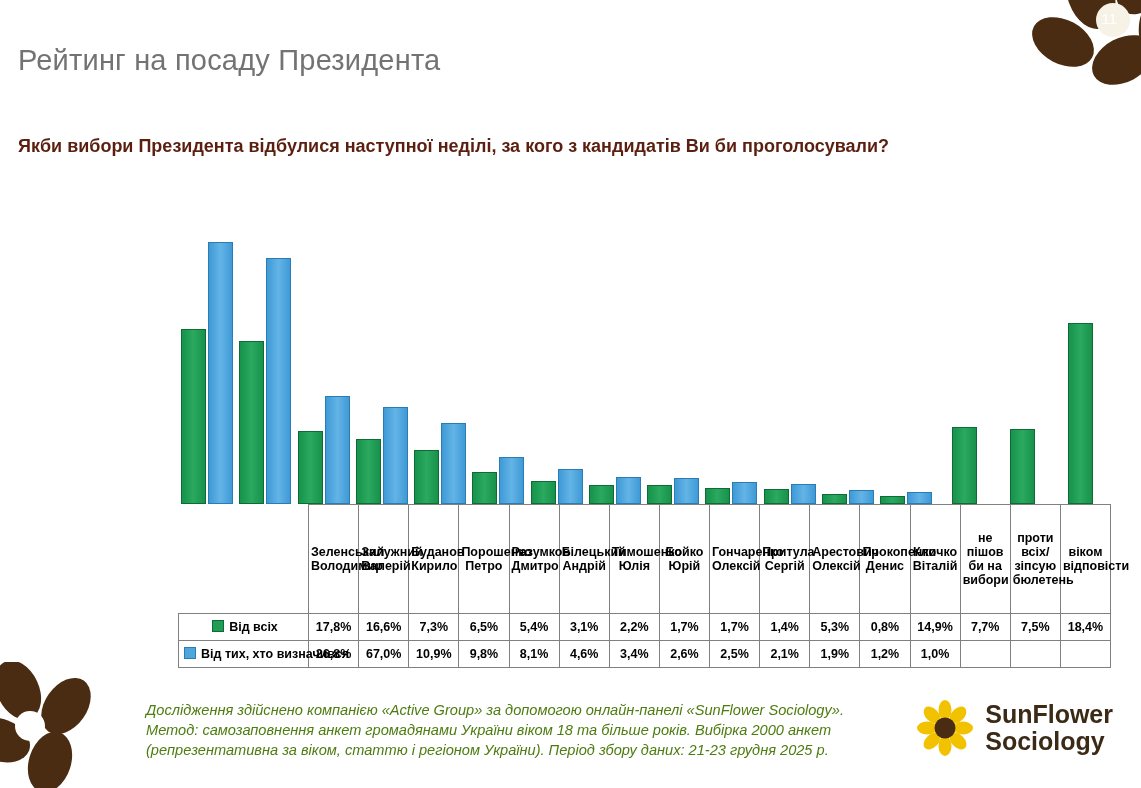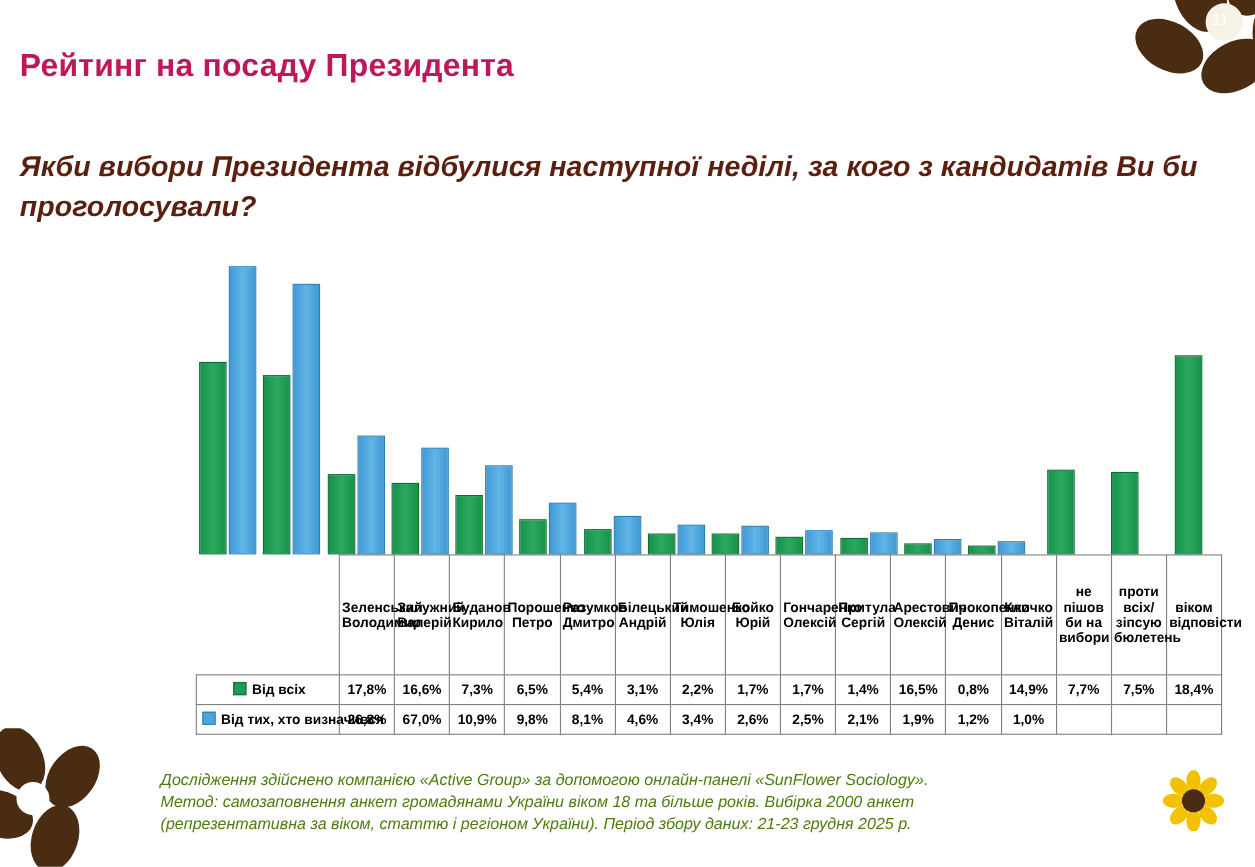--- a/index.html
+++ b/index.html
@@ -41,32 +41,31 @@
     font-weight: normal;
     z-index: 5;
   }
 
   
   .title {
     position: absolute;
     left: 18px;
     top: 44px;
     font-size: 29px;
-    font-weight: bold;
-    color: #be185d;
+    font-weight: normal;
+    color: #737373;
     letter-spacing: 0.2px;
   }
   .subtitle {
     position: absolute;
     left: 18px;
     top: 134px;
     width: 1075px;
-    font-size: 26px;
+    font-size: 18px;
     font-weight: bold;
-    font-style: italic;
     color: #5b1f10;
     line-height: 1.38;
   }
 
   
   .chart-wrap {
     position: absolute;
     left: 178px;
     top: 232px;
     width: 932px;
@@ -315,21 +314,21 @@
         <td>17,8%</td>
         <td>16,6%</td>
         <td>7,3%</td>
         <td>6,5%</td>
         <td>5,4%</td>
         <td>3,1%</td>
         <td>2,2%</td>
         <td>1,7%</td>
         <td>1,7%</td>
         <td>1,4%</td>
-        <td>16,5%</td>
+        <td>5,3%</td>
         <td>0,8%</td>
         <td>14,9%</td>
         <td>7,7%</td>
         <td>7,5%</td>
         <td>18,4%</td>
       </tr>
   <tr class="row-values" id="row-series-1">
         <td class="legend-cell"><span class="swatch blue"></span>Від тих, хто визначився</td>
         <td>26,8%</td>
         <td>67,0%</td>
@@ -360,13 +359,17 @@
       <ellipse cx="28" cy="46" rx="6.5" ry="10"></ellipse>
       <ellipse cx="10" cy="28" rx="10" ry="6.5"></ellipse>
       <ellipse cx="46" cy="28" rx="10" ry="6.5"></ellipse>
       <ellipse cx="15" cy="15" rx="6.5" ry="10" transform="rotate(-45 15 15)"></ellipse>
       <ellipse cx="41" cy="15" rx="6.5" ry="10" transform="rotate(45 41 15)"></ellipse>
       <ellipse cx="15" cy="41" rx="6.5" ry="10" transform="rotate(45 15 41)"></ellipse>
       <ellipse cx="41" cy="41" rx="6.5" ry="10" transform="rotate(-45 41 41)"></ellipse>
     </g>
     <circle cx="28" cy="28" r="10.5" fill="#4a2c12"></circle>
   </svg>
+  <div class="logo-text">
+    <div>SunFlower</div>
+    <div>Sociology</div>
+  </div>
 </div>
 
 </body></html>

